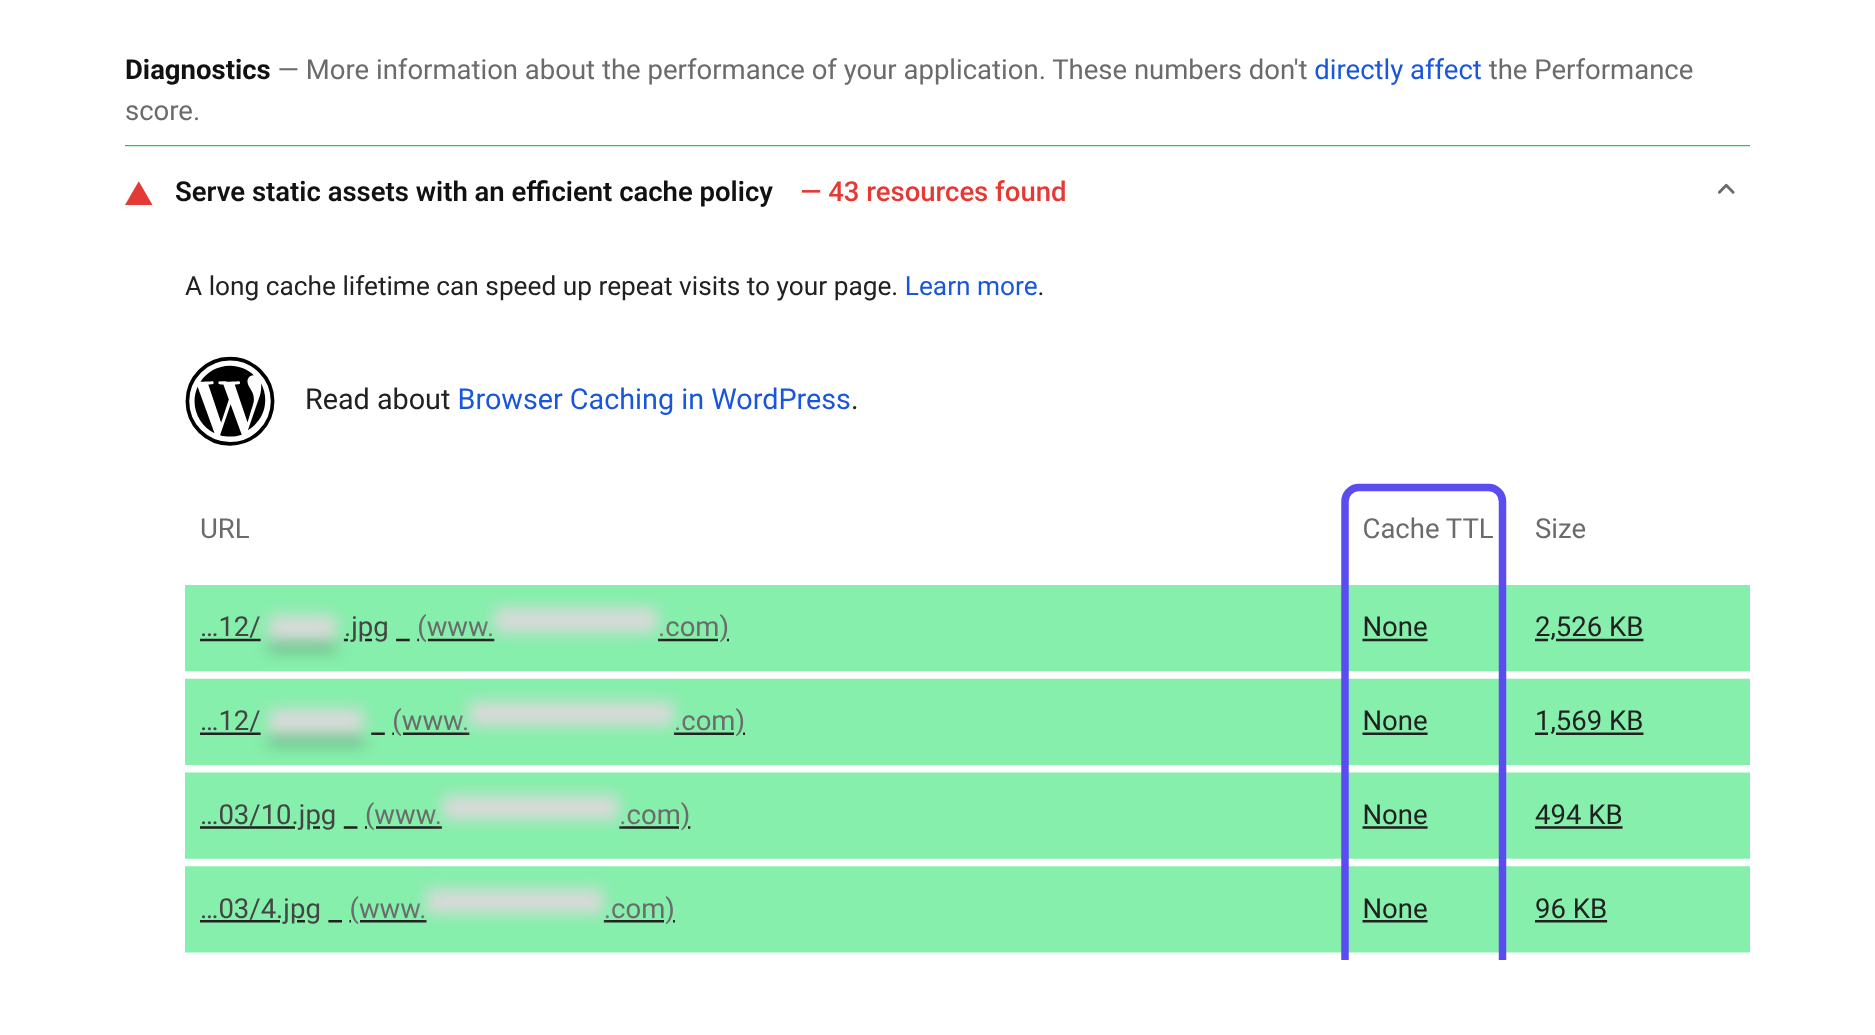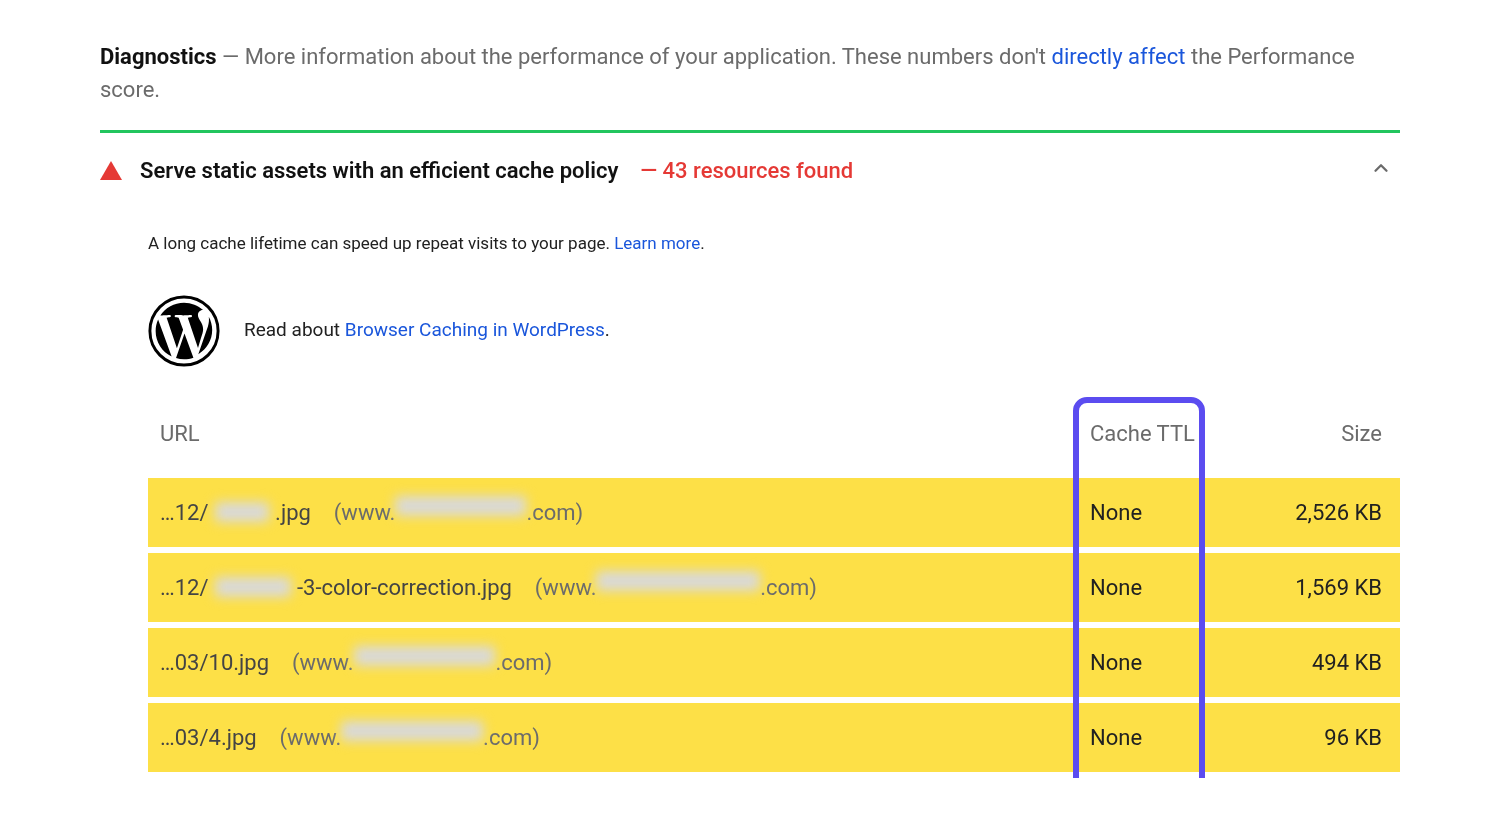--- a/index.html
+++ b/index.html
@@ -9,22 +9,22 @@
     background: #fff;
     color: #212121;
     font-size: 22px;
     line-height: 1.5;
   }
   .wrap {
     width: 1500px;
     padding: 40px 100px 0 100px;
   }
   .diag-header {
-    padding-bottom: 24px;
-    border-bottom: 3px solid #22c55e;
+    padding-bottom: 10px;
+    border-bottom: 1px solid #22c55e;
   }
   .diag-title {
     font-weight: 700;
     color: #111;
   }
   .diag-desc {
     color: #6b6b6b;
     font-weight: 400;
   }
   a.link {
@@ -62,56 +62,56 @@
     color: #6b6b6b;
     font-size: 26px;
     padding-right: 8px;
   }
   .audit-body {
     padding-left: 48px;
     padding-top: 26px;
   }
   .audit-desc {
     color: #212121;
-    font-size: 17px;
+    font-size: 21px;
   }
   .wp-row {
     display: flex;
     align-items: center;
     gap: 24px;
     margin: 38px 0 40px 0;
   }
   .wp-logo {
     width: 72px; height: 72px;
     border-radius: 50%;
     display: flex;
     align-items: center;
     justify-content: center;
   }
-  .wp-text { color: #212121; font-size: 19px; }
+  .wp-text { color: #212121; font-size: 23px; }
 
   .tbl { width: 100%; }
   .tbl-head, .tbl-row {
     display: grid;
     grid-template-columns: 1fr 130px 160px;
     align-items: center;
     padding: 18px 12px;
     font-size: 22px;
     column-gap: 8px;
   }
   .tbl-head {
     color: #6b6b6b;
     font-weight: 400;
     padding-top: 10px;
     padding-bottom: 28px;
   }
-  .tbl-row { background: #fde047; margin-bottom: 6px; }
+  .tbl-row { background: #86efac; margin-bottom: 6px; text-decoration: underline; }
   .tbl-head .col-url, .tbl-row .col-url { text-align: left; }
   .col-ttl { text-align: left; }
-  .col-size { text-align: right; padding-right: 6px; }
+  .col-size { padding-right: 6px; }
   .url-cell { color: #444; display: flex; align-items: center; flex-wrap: wrap; gap: 6px; }
   .url-domain { color: #6b6b6b; }
   .blur {
     display: inline-block;
     filter: blur(6px);
     background: #d9d9d9;
     border-radius: 3px;
     color: transparent;
     user-select: none;
   }
@@ -186,21 +186,21 @@
           <div class="col-url url-cell">
             <span>…12/</span><span class="blur narrow">xxxxx</span><span>.jpg</span>
             &nbsp;&nbsp;<span class="url-domain"><span>(www.</span><span class="blur narrow">xxxxxxxxxxxx</span><span>.com)</span></span>
           </div>
           <div class="col-ttl">None</div>
           <div class="col-size">2,526 KB</div>
         </div>
 
         <div class="tbl-row">
           <div class="col-url url-cell">
-            <span>…12/</span><span class="blur narrow">xxxxxxx</span><span>-3-color-correction.jpg</span>
+            <span>…12/</span><span class="blur narrow">xxxxxxx</span>
             &nbsp;&nbsp;<span class="url-domain"><span>(www.</span><span class="blur narrow">xxxxxxxxxxxxxxx</span><span>.com)</span></span>
           </div>
           <div class="col-ttl">None</div>
           <div class="col-size">1,569 KB</div>
         </div>
 
         <div class="tbl-row">
           <div class="col-url url-cell">
             <span>…03/10.jpg</span>
             &nbsp;&nbsp;<span class="url-domain"><span>(www.</span><span class="blur narrow">xxxxxxxxxxxxx</span><span>.com)</span></span>

